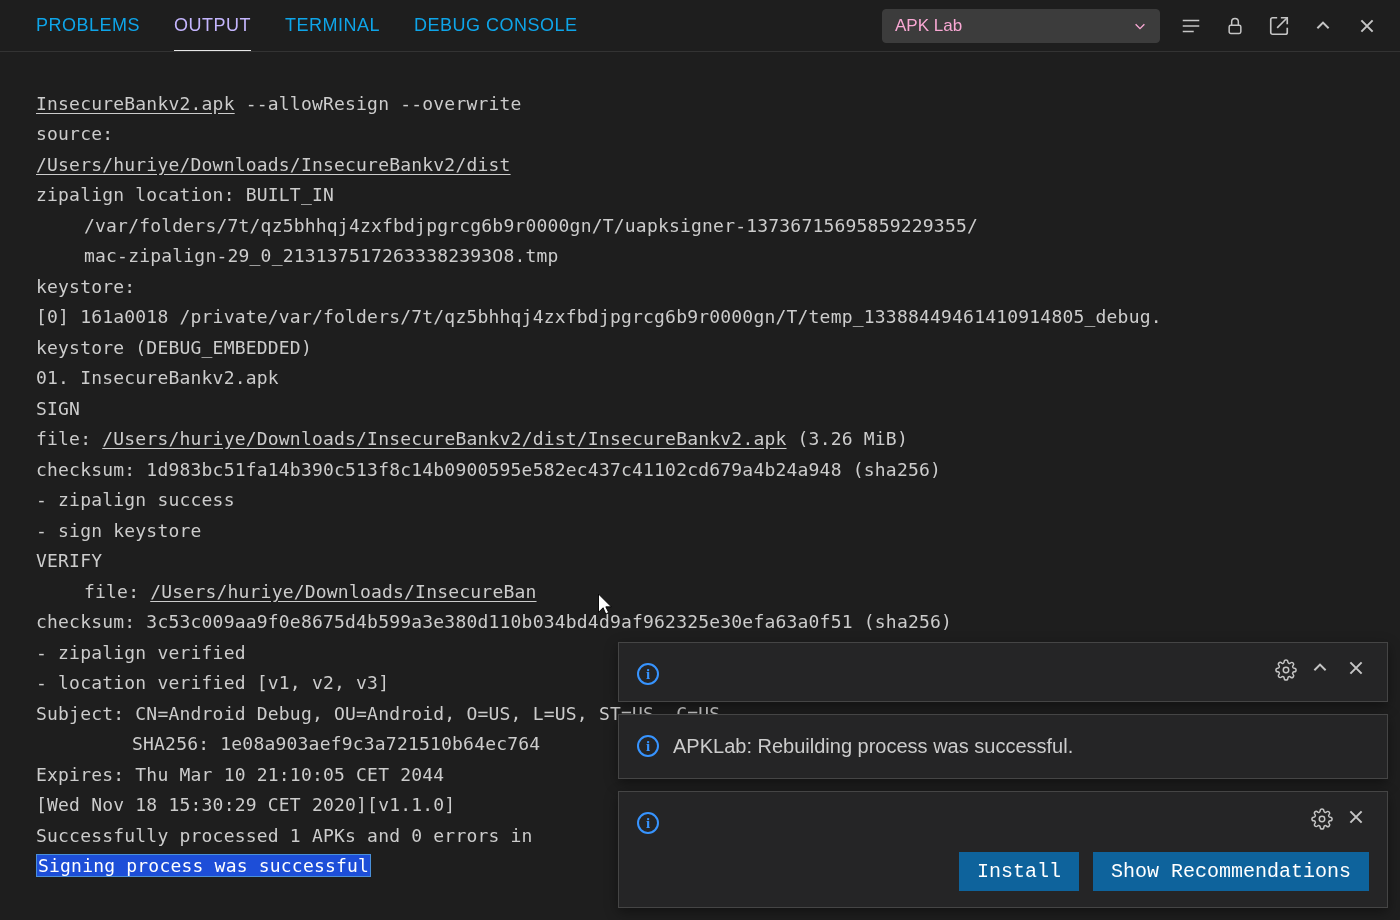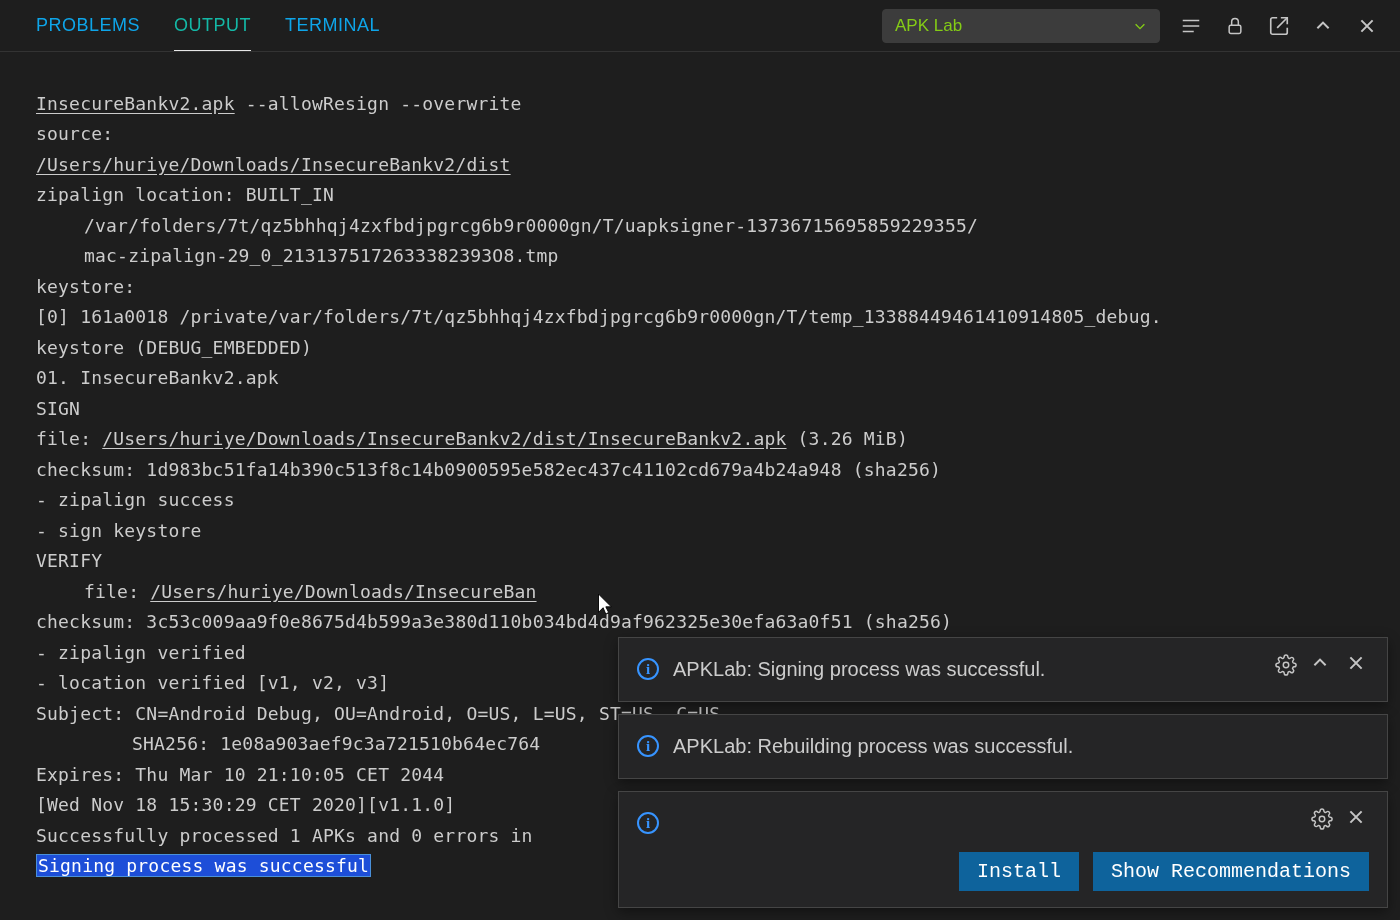--- a/index.html
+++ b/index.html
@@ -23,33 +23,33 @@
   }
   .tab {
     color: #0ea5e9;
     font-family: -apple-system, "Segoe UI", sans-serif;
     font-size: 18px;
     letter-spacing: 0.5px;
     cursor: pointer;
     padding: 14px 0;
   }
   .tab.active {
-    color: #14b8a6;
+    color: #c4b5fd;
     border-bottom: 1.5px solid #e7e7e7;
   }
   .header-right {
     margin-left: auto;
     display: flex;
     align-items: center;
     gap: 18px;
   }
   .dropdown {
     background: #3c3c3c;
     border: 1px solid #3c3c3c;
-    color: #84cc16;
+    color: #f9a8d4;
     width: 278px;
     height: 34px;
     border-radius: 4px;
     display: flex;
     align-items: center;
     padding: 0 12px;
     font-family: -apple-system, "Segoe UI", sans-serif;
     font-size: 17px;
     justify-content: space-between;
   }
@@ -132,20 +132,21 @@
   }
   svg { display:block; }
 </style>
 </head>
 <body>
 
 <div class="panel-header">
   <div class="tab">PROBLEMS</div>
   <div class="tab active">OUTPUT</div>
   <div class="tab">TERMINAL</div>
+  <div class="tab">DEBUG CONSOLE</div>
 
   <div class="header-right">
     <div class="dropdown">
       <span>APK Lab</span>
       <span>
         <svg width="14" height="14" viewBox="0 0 16 16" fill="none" stroke="currentColor" stroke-width="1.6">
             <path d="M3 6l5 5 5-5"></path>
           </svg>
       </span>
     </div>
@@ -207,21 +208,20 @@
 <span>[Wed Nov 18 15:30:29 CET 2020][v1.1.0]</span>
 <span>Successfully processed 1 APKs and 0 errors in</span>
 <span class="highlight">Signing process was successful</span>
 </div>
 
 <div class="notif-stack">
 
   <div class="notif">
     <div class="notif-row">
       <div class="info-icon">i</div>
-      <div class="notif-msg">APKLab: Signing process was successful.</div>
       <div class="notif-actions-row">
         <span class="small-icon">
           <svg width="22" height="22" viewBox="0 0 24 24" fill="none" stroke="currentColor" stroke-width="1.6">
               <circle cx="12" cy="12" r="3"></circle>
               <path d="M19.4 15a1.7 1.7 0 00.34 1.87l.06.06a2 2 0 11-2.83 2.83l-.06-.06a1.7 1.7 0 00-1.87-.34 1.7 1.7 0 00-1 1.56V21a2 2 0 11-4 0v-.09a1.7 1.7 0 00-1-1.56 1.7 1.7 0 00-1.87.34l-.06.06a2 2 0 11-2.83-2.83l.06-.06a1.7 1.7 0 00.34-1.87 1.7 1.7 0 00-1.56-1H3a2 2 0 110-4h.09a1.7 1.7 0 001.56-1 1.7 1.7 0 00-.34-1.87l-.06-.06a2 2 0 112.83-2.83l.06.06a1.7 1.7 0 001.87.34H9a1.7 1.7 0 001-1.56V3a2 2 0 114 0v.09a1.7 1.7 0 001 1.56 1.7 1.7 0 001.87-.34l.06-.06a2 2 0 112.83 2.83l-.06.06a1.7 1.7 0 00-.34 1.87V9a1.7 1.7 0 001.56 1H21a2 2 0 110 4h-.09a1.7 1.7 0 00-1.56 1z"></path>
             </svg>
         </span>
         <span class="small-icon">
           <svg width="18" height="18" viewBox="0 0 16 16" fill="none" stroke="currentColor" stroke-width="1.8">
               <path d="M3 10l5-5 5 5"></path>

